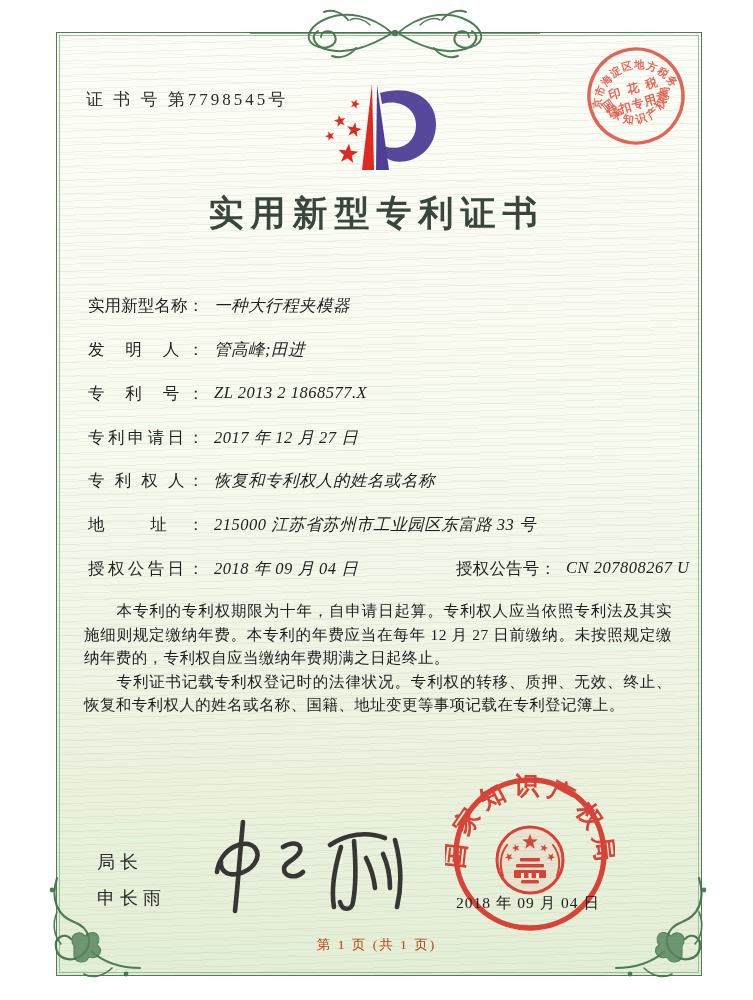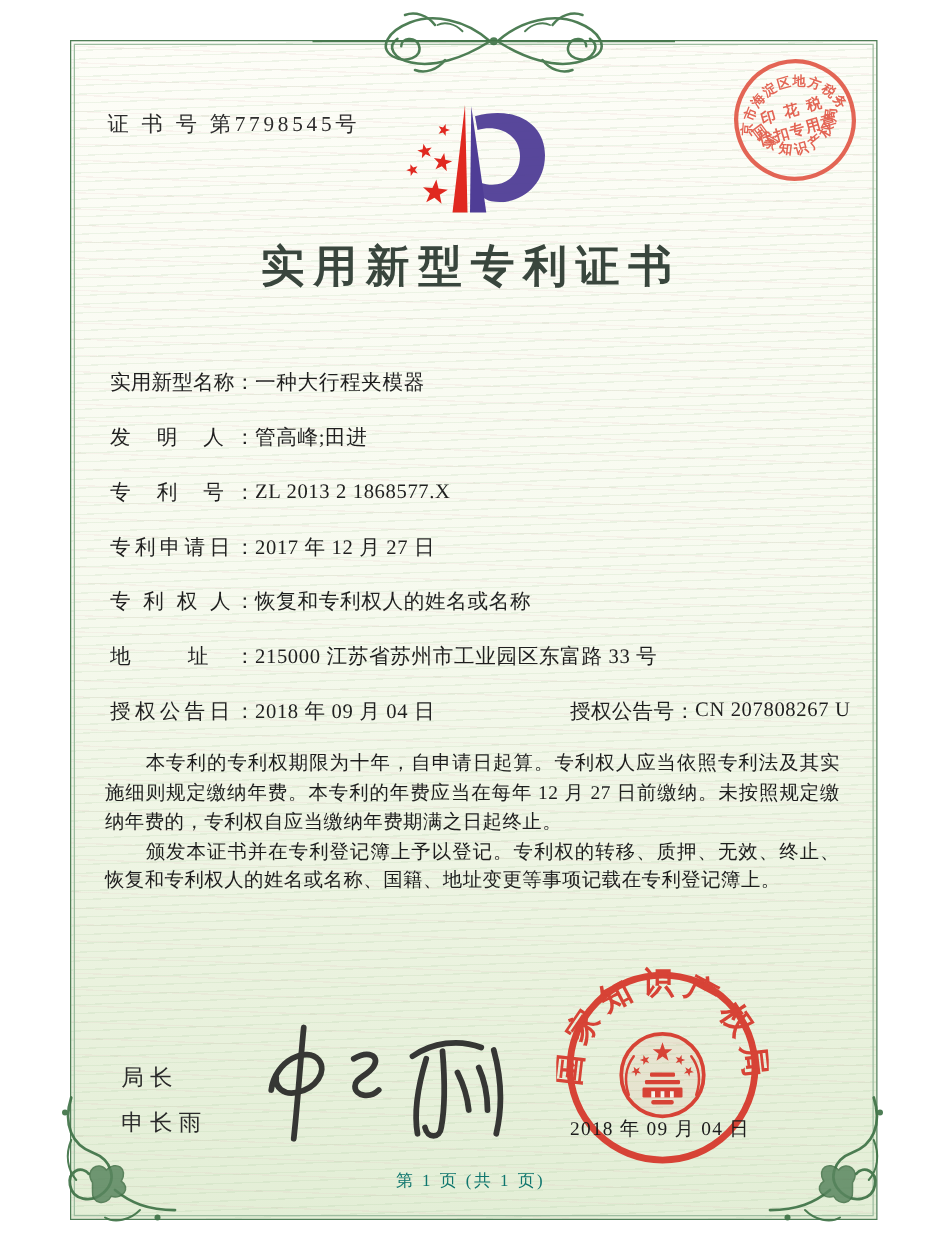--- a/index.html
+++ b/index.html
@@ -18,28 +18,28 @@
       repeating-linear-gradient(182deg, rgba(225,185,185,0.14) 0px, rgba(225,185,185,0.14) 1px, transparent 1px, transparent 13px),
       linear-gradient(180deg,#fdfdf7 0%,#f7faef 45%,#eaf2de 80%,#e3eed6 100%);
   }
   .frame-inner{position:absolute;inset:2px;border:1px solid #9dbda0;pointer-events:none;}
   .abs{position:absolute;}
   .cert-no{left:86px;top:88px;font-size:17px;letter-spacing:3px;color:#2c2c2c;}
   .title{left:0;right:0;top:190px;text-align:center;font-size:35px;font-weight:700;
          letter-spacing:7px;color:#39463d;}
   .frow{position:absolute;left:88px;width:590px;font-size:16.5px;color:#1f1f1f;white-space:nowrap;}
   .flabel{display:inline-block;width:116px;text-align:justify;text-align-last:justify;vertical-align:top;}
-  .fvalue{margin-left:0;letter-spacing:0.5px;}
+  .fvalue{margin-left:10px;letter-spacing:0.5px;font-style:italic;}
   .grant-right{position:absolute;left:368px;top:0;white-space:nowrap;}
   .grant-right .flabel{width:100px;}
   .paras{left:84px;top:599px;width:588px;font-size:15.5px;line-height:23.5px;color:#1d1d1d;text-align:justify;}
   .paras p{margin:0;text-indent:2.1em;letter-spacing:0.4px;}
   .signer{left:97px;font-size:18px;color:#2a2a2a;letter-spacing:5px;}
   .seal-date{left:456px;top:893px;font-size:15.5px;color:#1c1c1c;letter-spacing:1px;z-index:6;}
-  .footer{left:0;right:0;top:936px;text-align:center;font-size:13.5px;letter-spacing:2px;color:#0f766e;}
+  .footer{left:0;right:0;top:936px;text-align:center;font-size:13.5px;letter-spacing:2px;color:#c2410c;}
   .taxseal{left:584px;top:44px;transform:rotate(-16deg);opacity:.88;z-index:4;}
   .officeseal{left:445px;top:772px;opacity:.93;z-index:5;}
   .signature{left:182px;top:810px;z-index:3;}
   .logo{left:306px;top:72px;}
   .topornament{left:250px;top:7px;}
   .cornerL{left:28px;top:872px;z-index:2;}
   .cornerR{left:610px;top:872px;transform:scaleX(-1);z-index:2;}
   svg{display:block;}
   svg text{font-family:"Liberation Serif","DejaVu Serif",serif;}
 </style>
@@ -152,21 +152,21 @@
   </div>
   <div class="abs frow" style="top:558px">
     <span class="flabel">授权公告日：</span><span class="fvalue">2018 年 09 月 04 日</span>
     <span class="grant-right">
       <span class="flabel">授权公告号：</span><span class="fvalue">CN 207808267 U</span>
     </span>
   </div>
 
   <div class="abs paras">
     <p>本专利的专利权期限为十年，自申请日起算。专利权人应当依照专利法及其实施细则规定缴纳年费。本专利的年费应当在每年 12 月 27 日前缴纳。未按照规定缴纳年费的，专利权自应当缴纳年费期满之日起终止。</p>
-    <p>颁发本证书并在专利登记簿上予以登记。专利权的转移、质押、无效、终止、恢复和专利权人的姓名或名称、国籍、地址变更等事项记载在专利登记簿上。</p>
+    <p>专利证书记载专利权登记时的法律状况。专利权的转移、质押、无效、终止、恢复和专利权人的姓名或名称、国籍、地址变更等事项记载在专利登记簿上。</p>
   </div>
 
   <div class="abs signer" style="top:850px">局长</div>
   <div class="abs signer" style="top:886px">申长雨</div>
 
   <svg class="abs signature" width="230" height="110" viewBox="0 0 230 110">
     <g stroke="#232323" stroke-width="4.6" fill="none" stroke-linecap="round" stroke-linejoin="round" opacity="0.9">
       <path d="M35,62 C38,38 64,27 73,38 C80,47 71,61 55,64 C45,66 38,60 39,52"></path>
       <path d="M61,12 C58,42 56,74 53,101"></path>
       <path d="M101,37 C113,30 122,35 117,43 C112,51 102,52 102,59 C102,67 114,69 121,62"></path>

